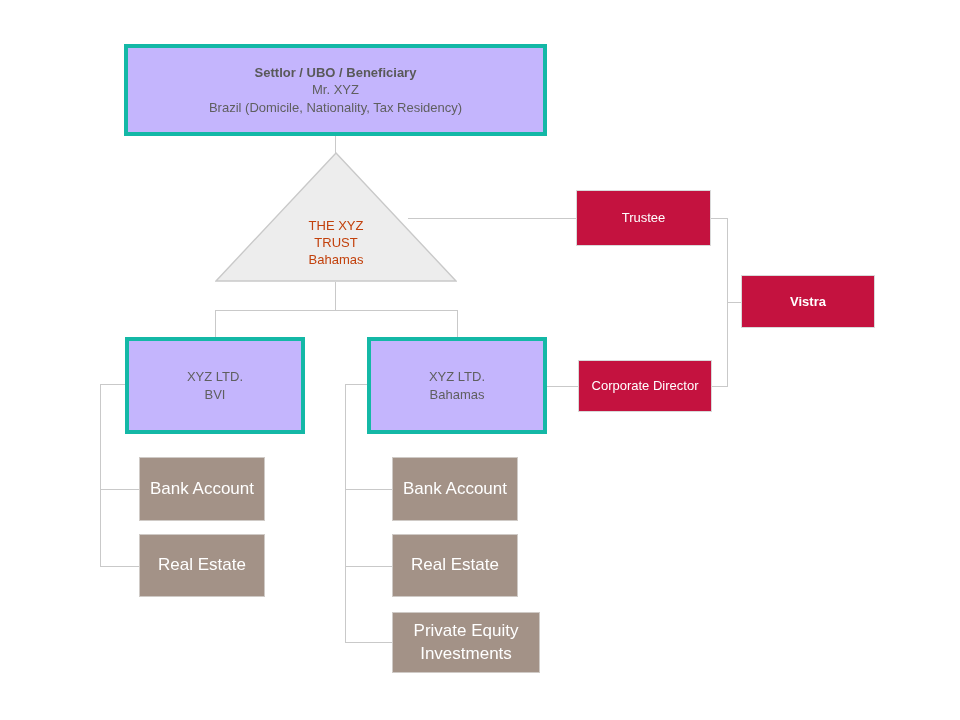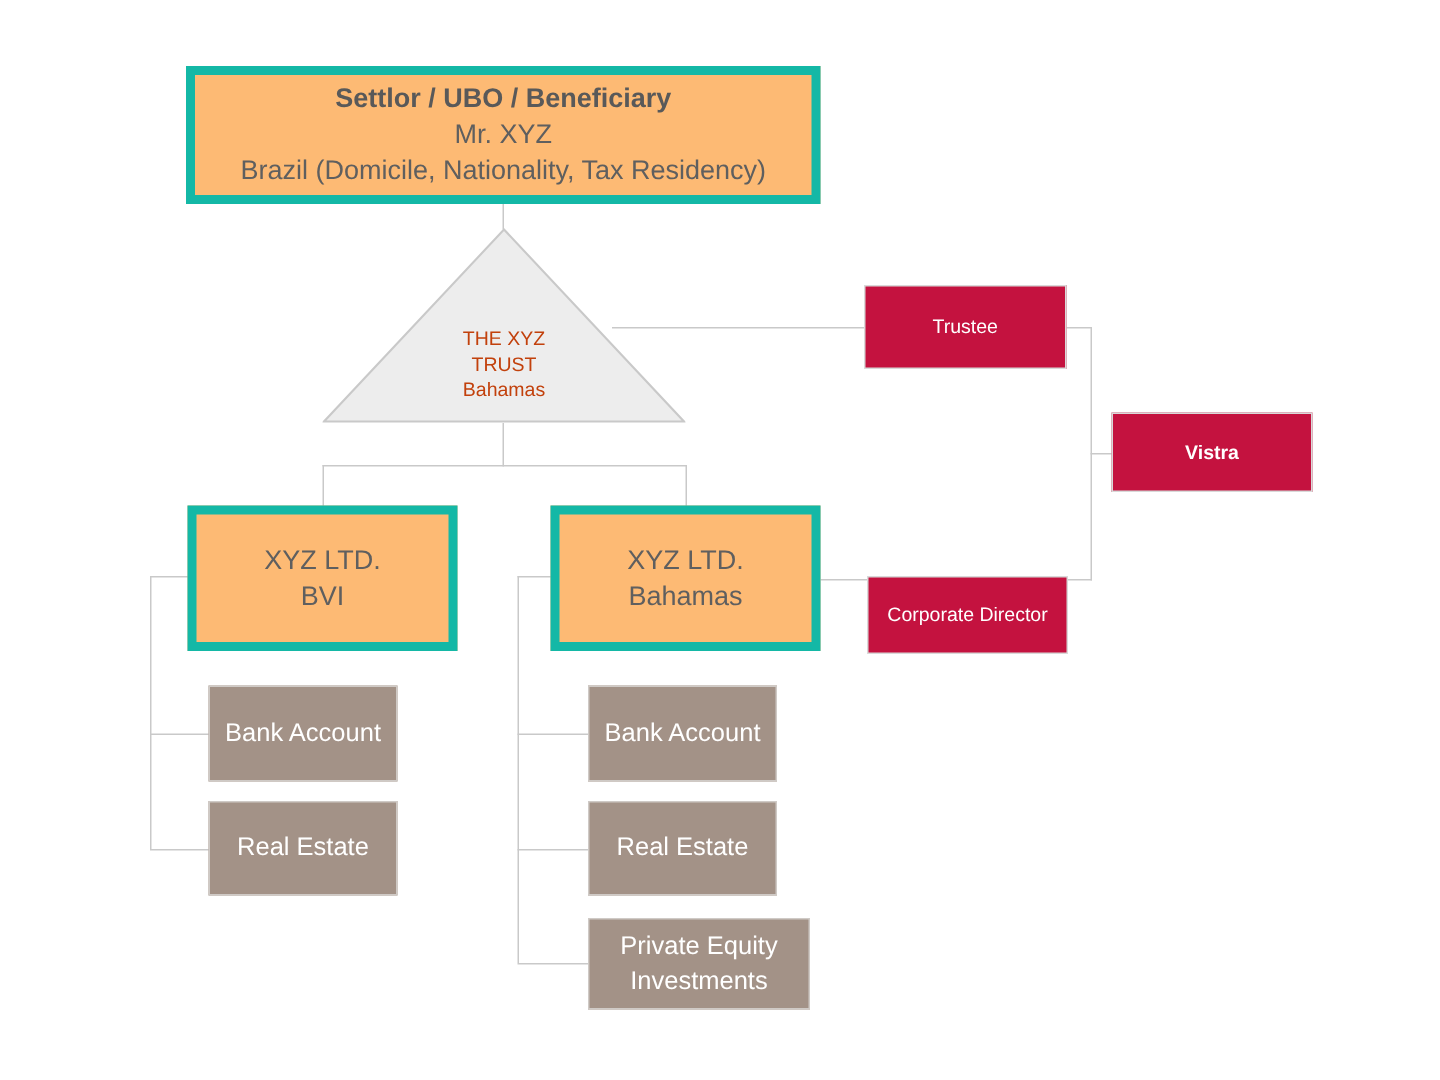--- a/index.html
+++ b/index.html
@@ -34,24 +34,24 @@
     box-sizing: border-box;
     display: flex;
     align-items: center;
     justify-content: center;
     text-align: center;
     line-height: 1.32;
     white-space: pre-line;
   }
 
   .node.grey {
-    background: #fdba74;
-    border: 6px solid #14b8a6;
+    background: #c4b5fd;
+    border: 4px solid #14b8a6;
     color: #5f5f5f;
-    font-size: 18px;
+    font-size: 13px;
   }
 
   .node.crimson {
     background: #c4123f;
     border: 1px solid #d9d9d9;
     color: #ffffff;
     font-size: 13px;
   }
 
   .node.brown {
@@ -149,21 +149,21 @@
   </div>
 
   <div class="node crimson" style="left:576px; top:190px; width:135px; height:56px;">
     <span>Trustee</span>
   </div>
 
   <div class="node crimson bold" style="left:741px; top:275px; width:134px; height:53px;">
     <span>Vistra</span>
   </div>
 
-  <div class="node crimson" style="left:578px; top:360px; width:134px; height:52px;margin-top:24px;">
+  <div class="node crimson" style="left:578px; top:360px; width:134px; height:52px;">
     <span>Corporate  Director</span>
   </div>
 
   <div class="node grey" style="left:125px; top:337px; width:180px; height:97px;">
     <span>XYZ LTD.
 BVI</span>
   </div>
 
   <div class="node grey" style="left:367px; top:337px; width:180px; height:97px;">
     <span>XYZ LTD.

